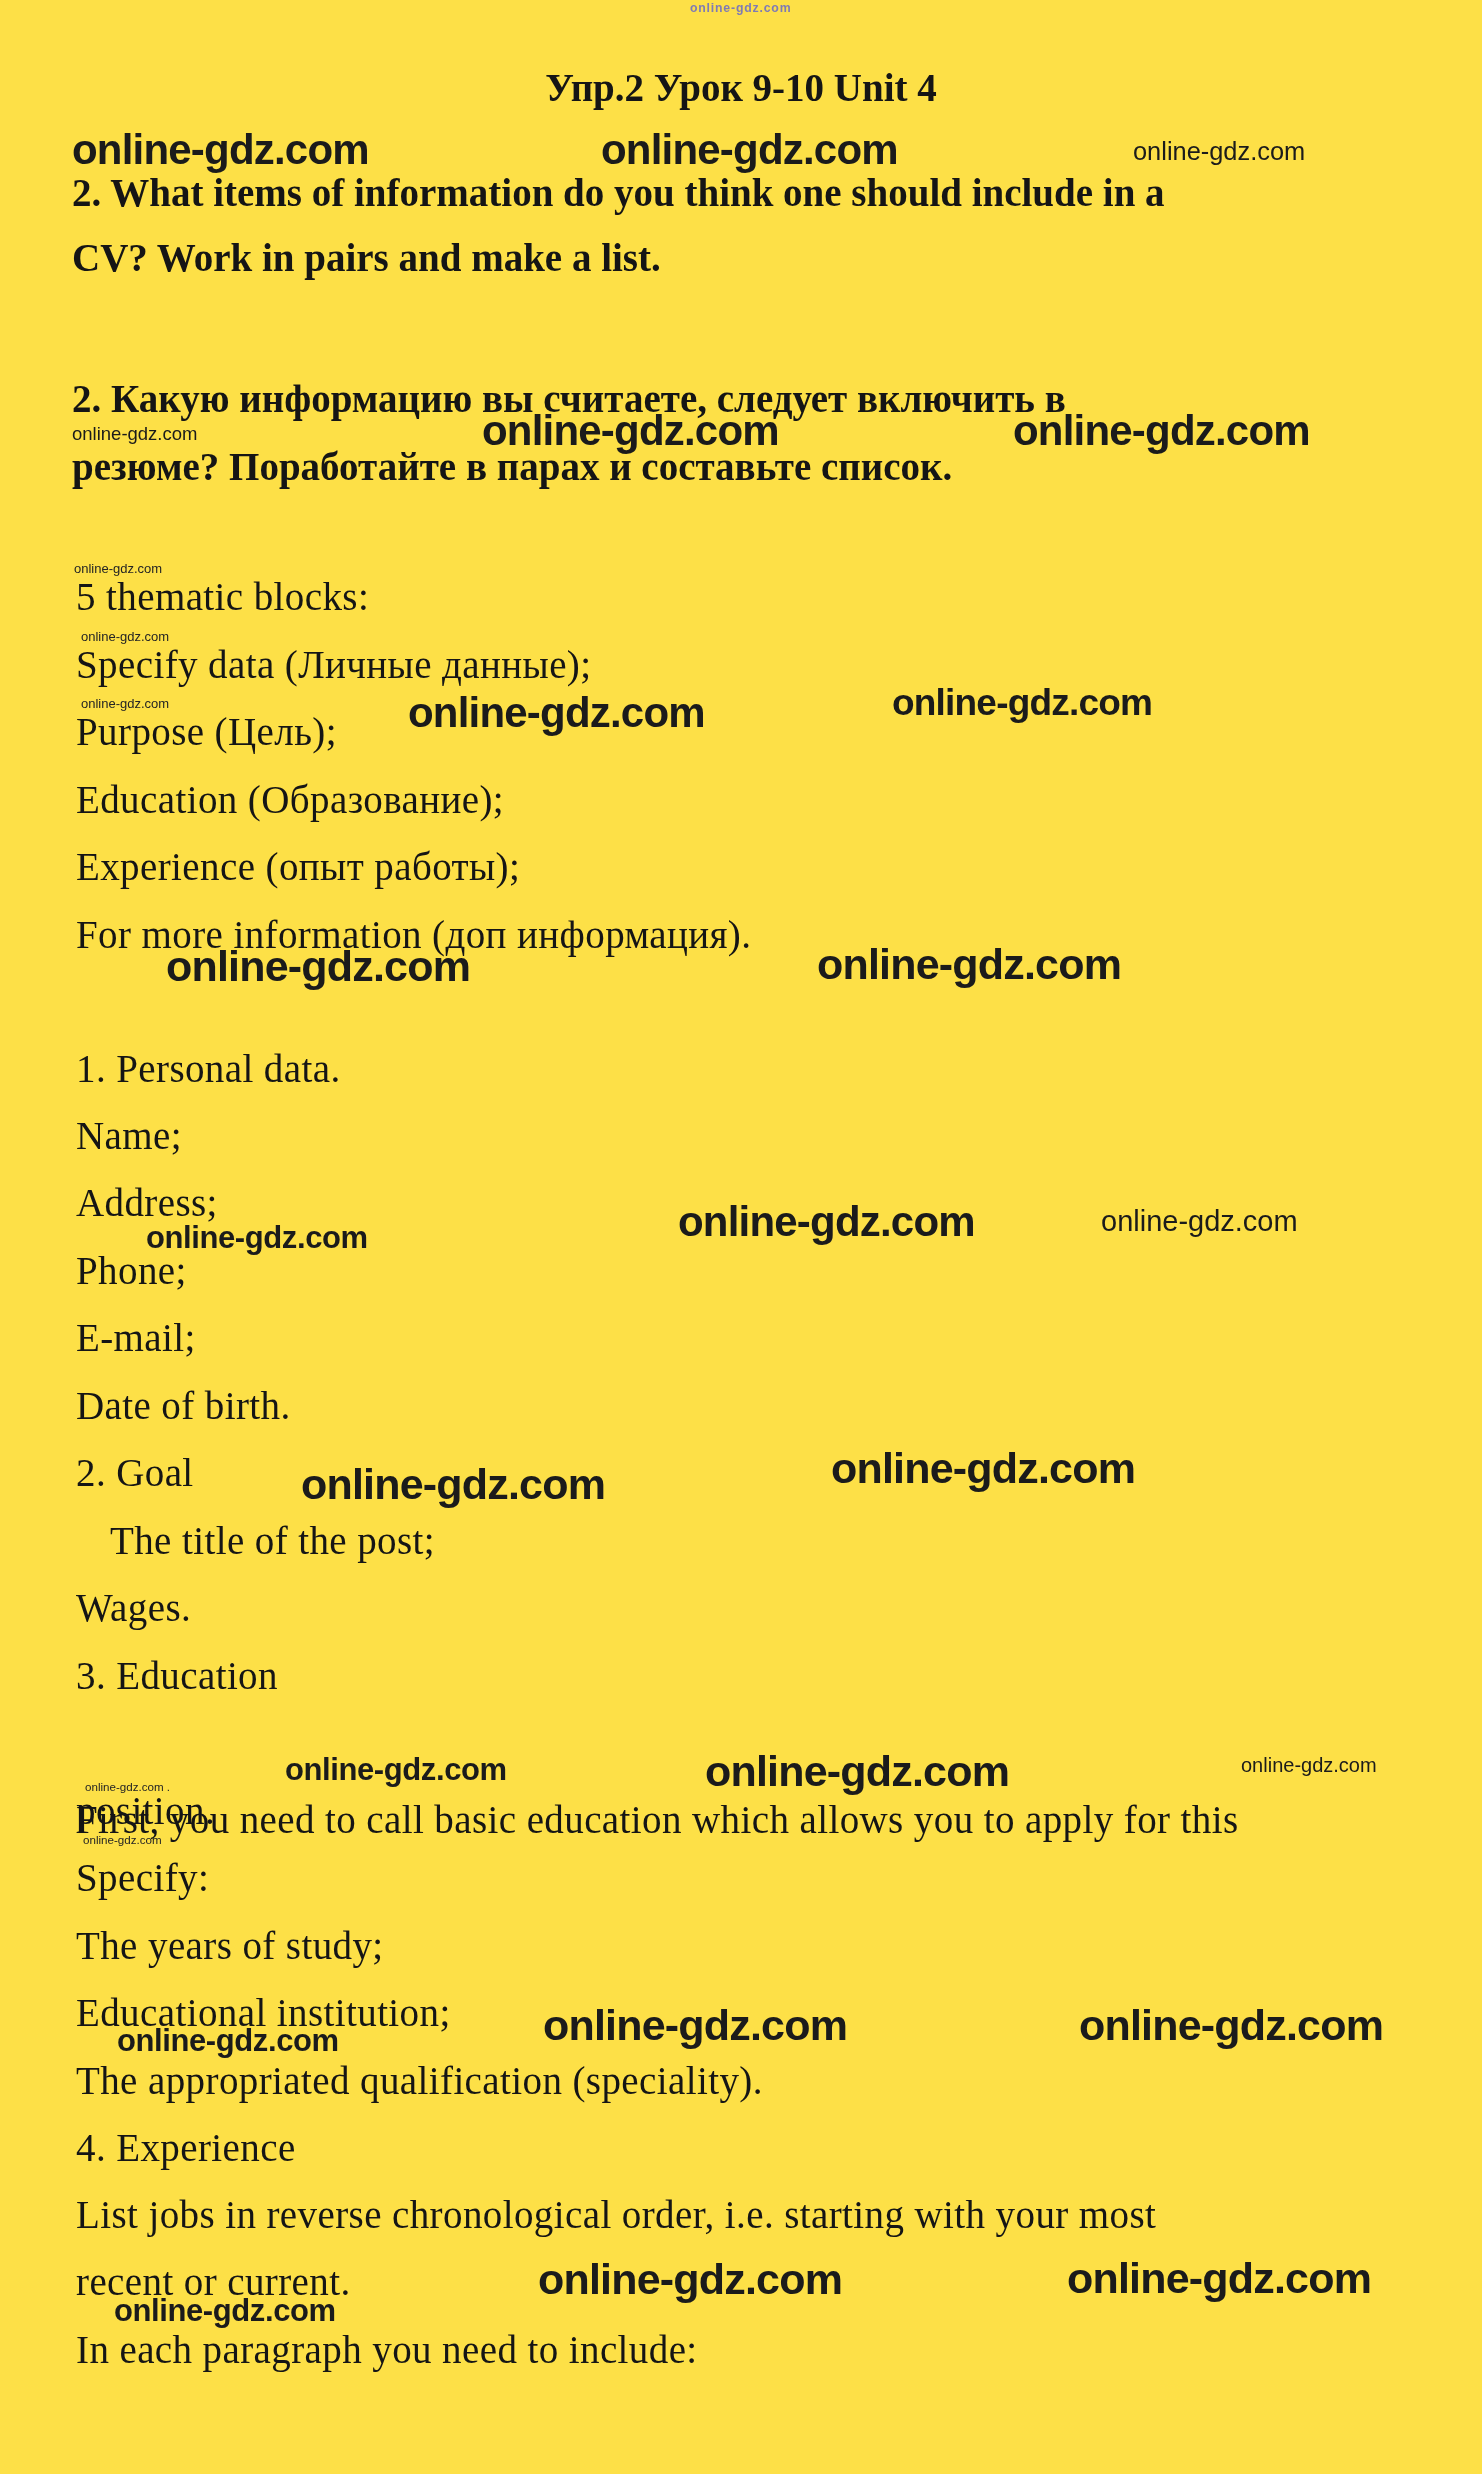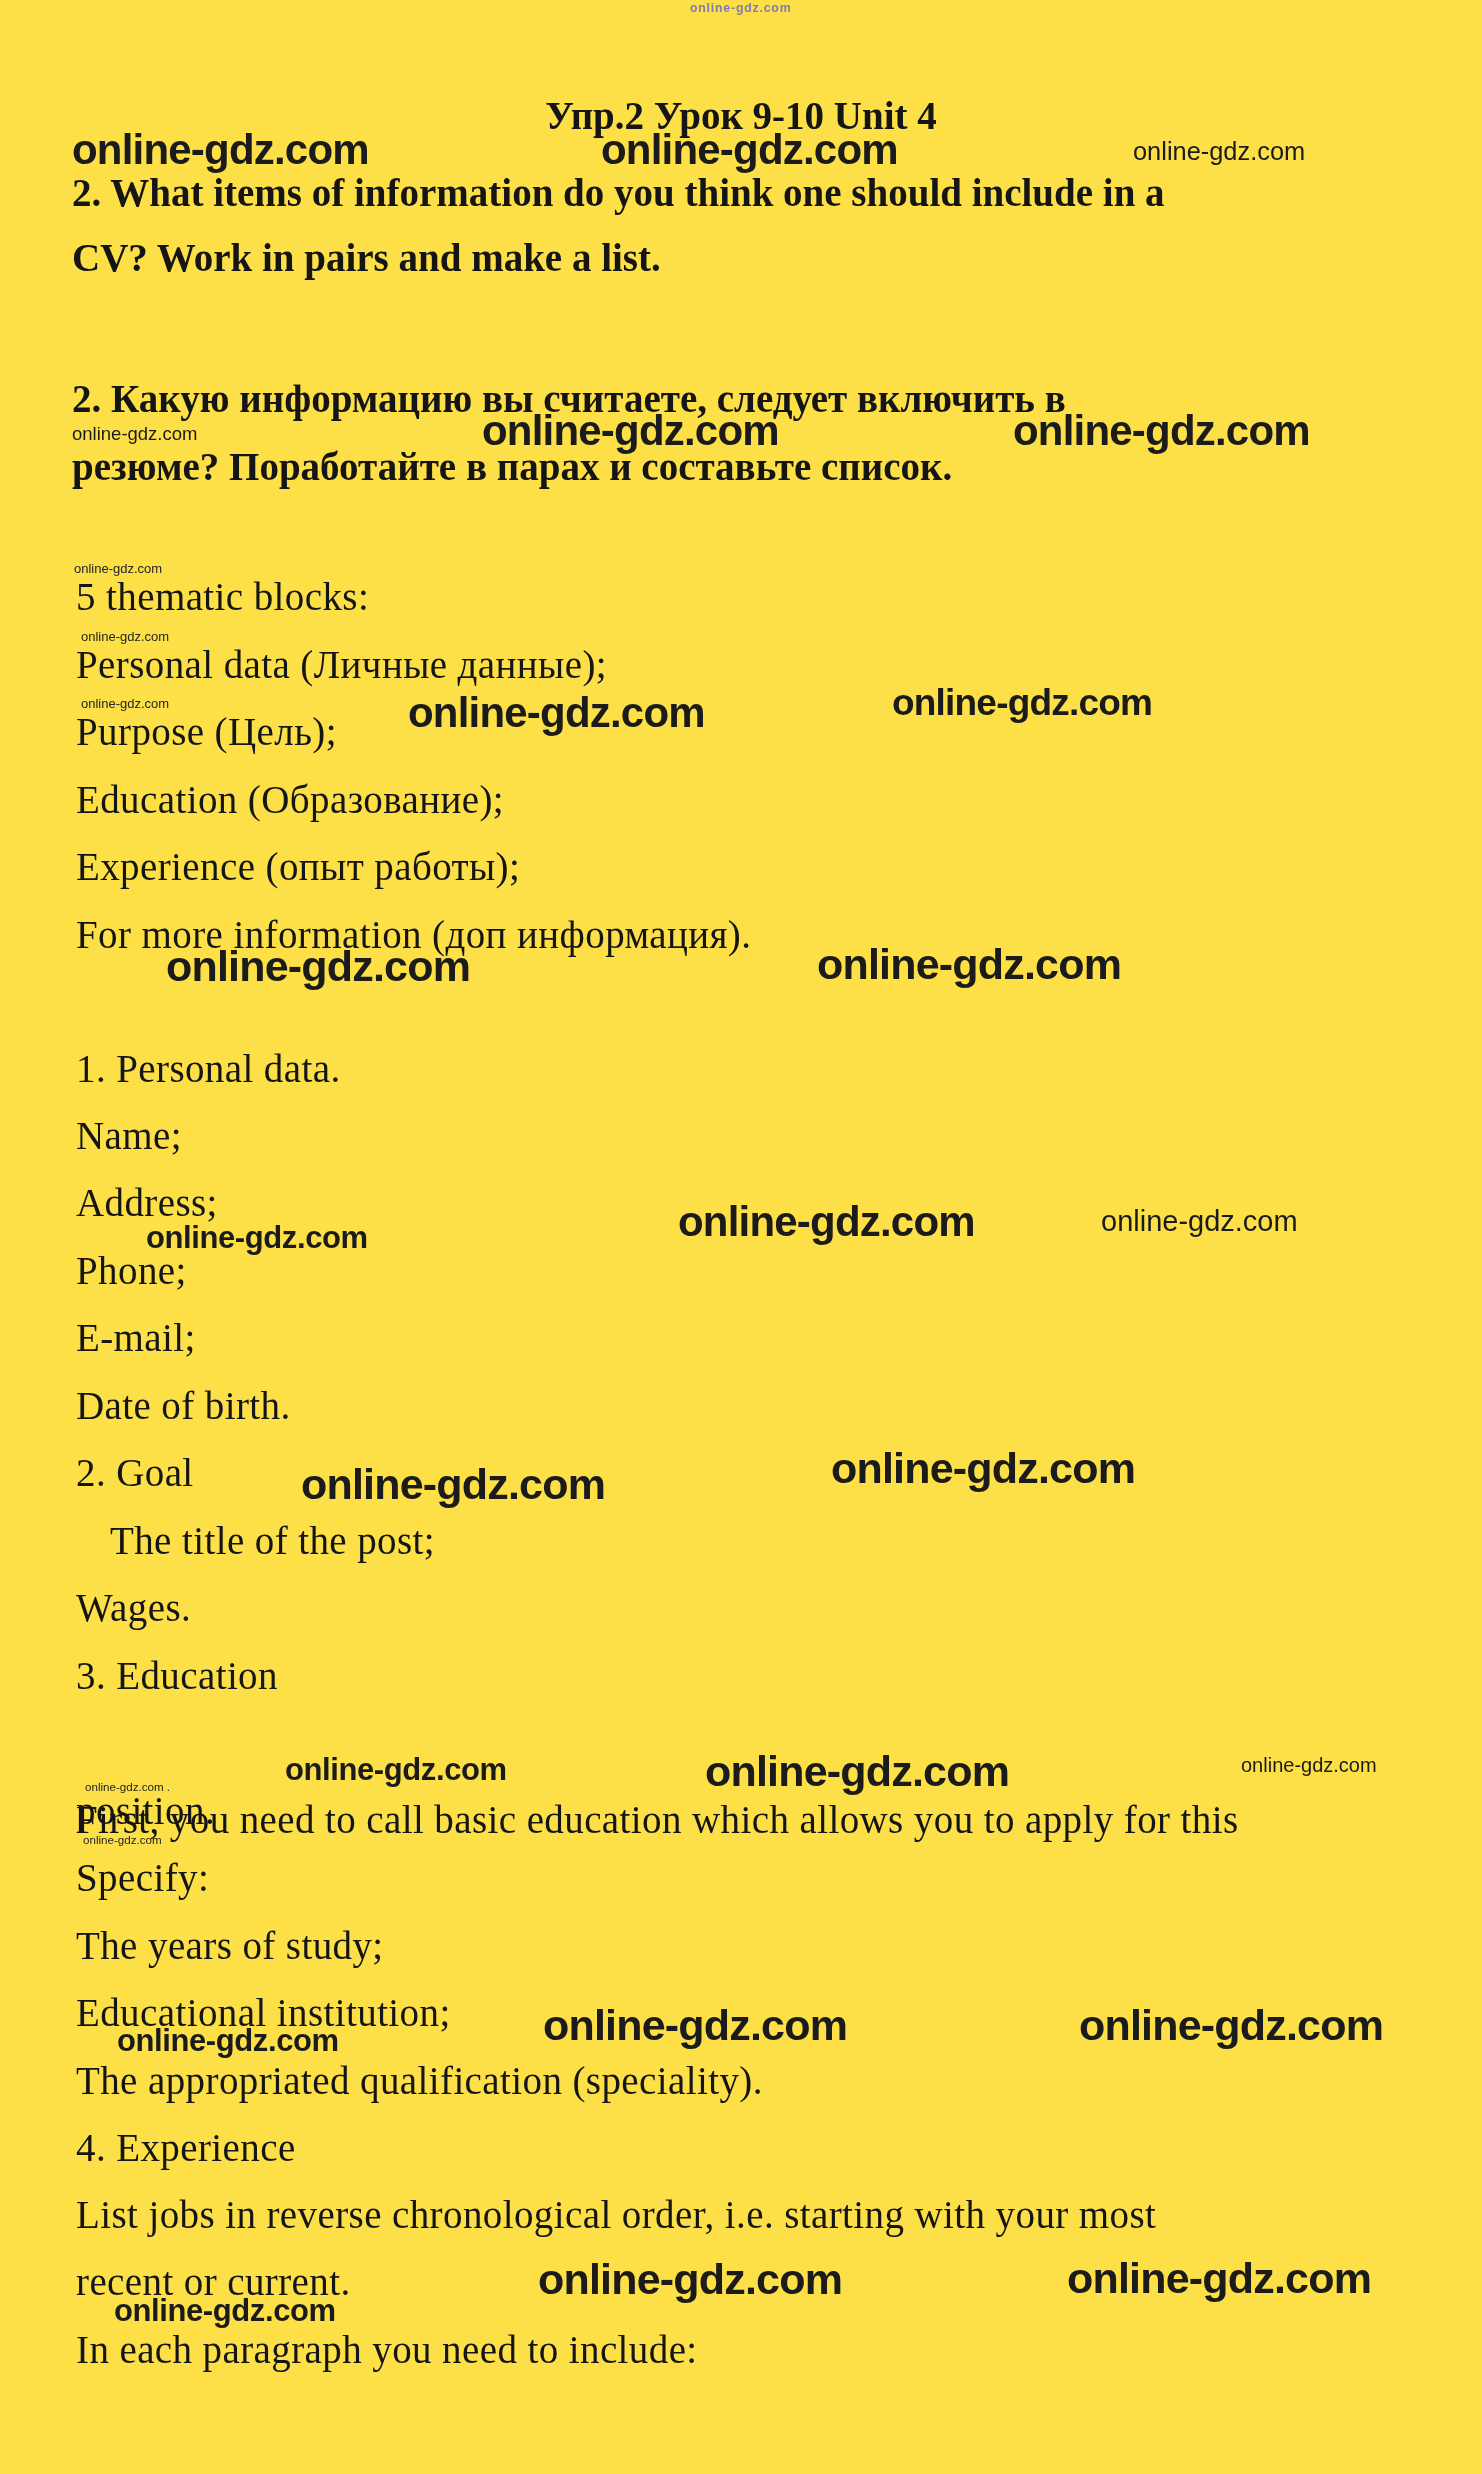--- a/index.html
+++ b/index.html
@@ -16,21 +16,21 @@
     position:absolute;
     font-family:"Liberation Serif", serif;
     font-size:39px;
     line-height:1.12;
     color:#151515;
     white-space:nowrap;
     letter-spacing:0.4px;
   }
   .b{font-weight:700;letter-spacing:0px;}
   .title{
-    left:0;width:100%;text-align:center;margin-top:28px;
+    left:0;width:100%;text-align:center;
   }
   .wm{
     position:absolute;
     font-family:"Liberation Sans", sans-serif;
     color:#1b1b1b;
     white-space:nowrap;
     line-height:1;
   }
   .wm-big{font-weight:600;letter-spacing:-0.8px;}
   .wm-med{font-weight:600;letter-spacing:-0.4px;}
@@ -62,21 +62,21 @@
   <div class="t b" style="left:72px;top:377px;">2. Какую информацию вы считаете, следует включить в</div>
   <div class="wm wm-small" style="left:72px;top:425px;font-size:18.5px;">online-gdz.com</div>
   <div class="wm wm-big" style="left:482px;top:410px;font-size:42px;">online-gdz.com</div>
   <div class="wm wm-big" style="left:1013px;top:410px;font-size:42px;">online-gdz.com</div>
   <div class="t b" style="left:72px;top:445px;">резюме? Поработайте в парах и составьте список.</div>
 
   <div class="wm wm-tiny" style="left:74px;top:562px;font-size:13px;">online-gdz.com</div>
   <div class="t" style="left:76px;top:575px;">5 thematic blocks:</div>
 
   <div class="wm wm-tiny" style="left:81px;top:630px;font-size:13px;">online-gdz.com</div>
-  <div class="t" style="left:76px;top:643px;">Personal data (Личные данные);</div>
+  <div class="t" style="left:76px;top:643px;">Specify data (Личные данные);</div>
 
   <div class="wm wm-tiny" style="left:81px;top:697px;font-size:13px;">online-gdz.com</div>
   <div class="t" style="left:76px;top:710px;">Purpose (Цель);</div>
   <div class="wm wm-big" style="left:408px;top:692px;font-size:42px;">online-gdz.com</div>
   <div class="wm wm-big" style="left:892px;top:684px;font-size:37px;">online-gdz.com</div>
 
   <div class="t" style="left:76px;top:778px;">Education (Образование);</div>
   <div class="t" style="left:76px;top:845px;">Experience (опыт работы);</div>
   <div class="t" style="left:76px;top:913px;">For more information (доп информация).</div>
 

